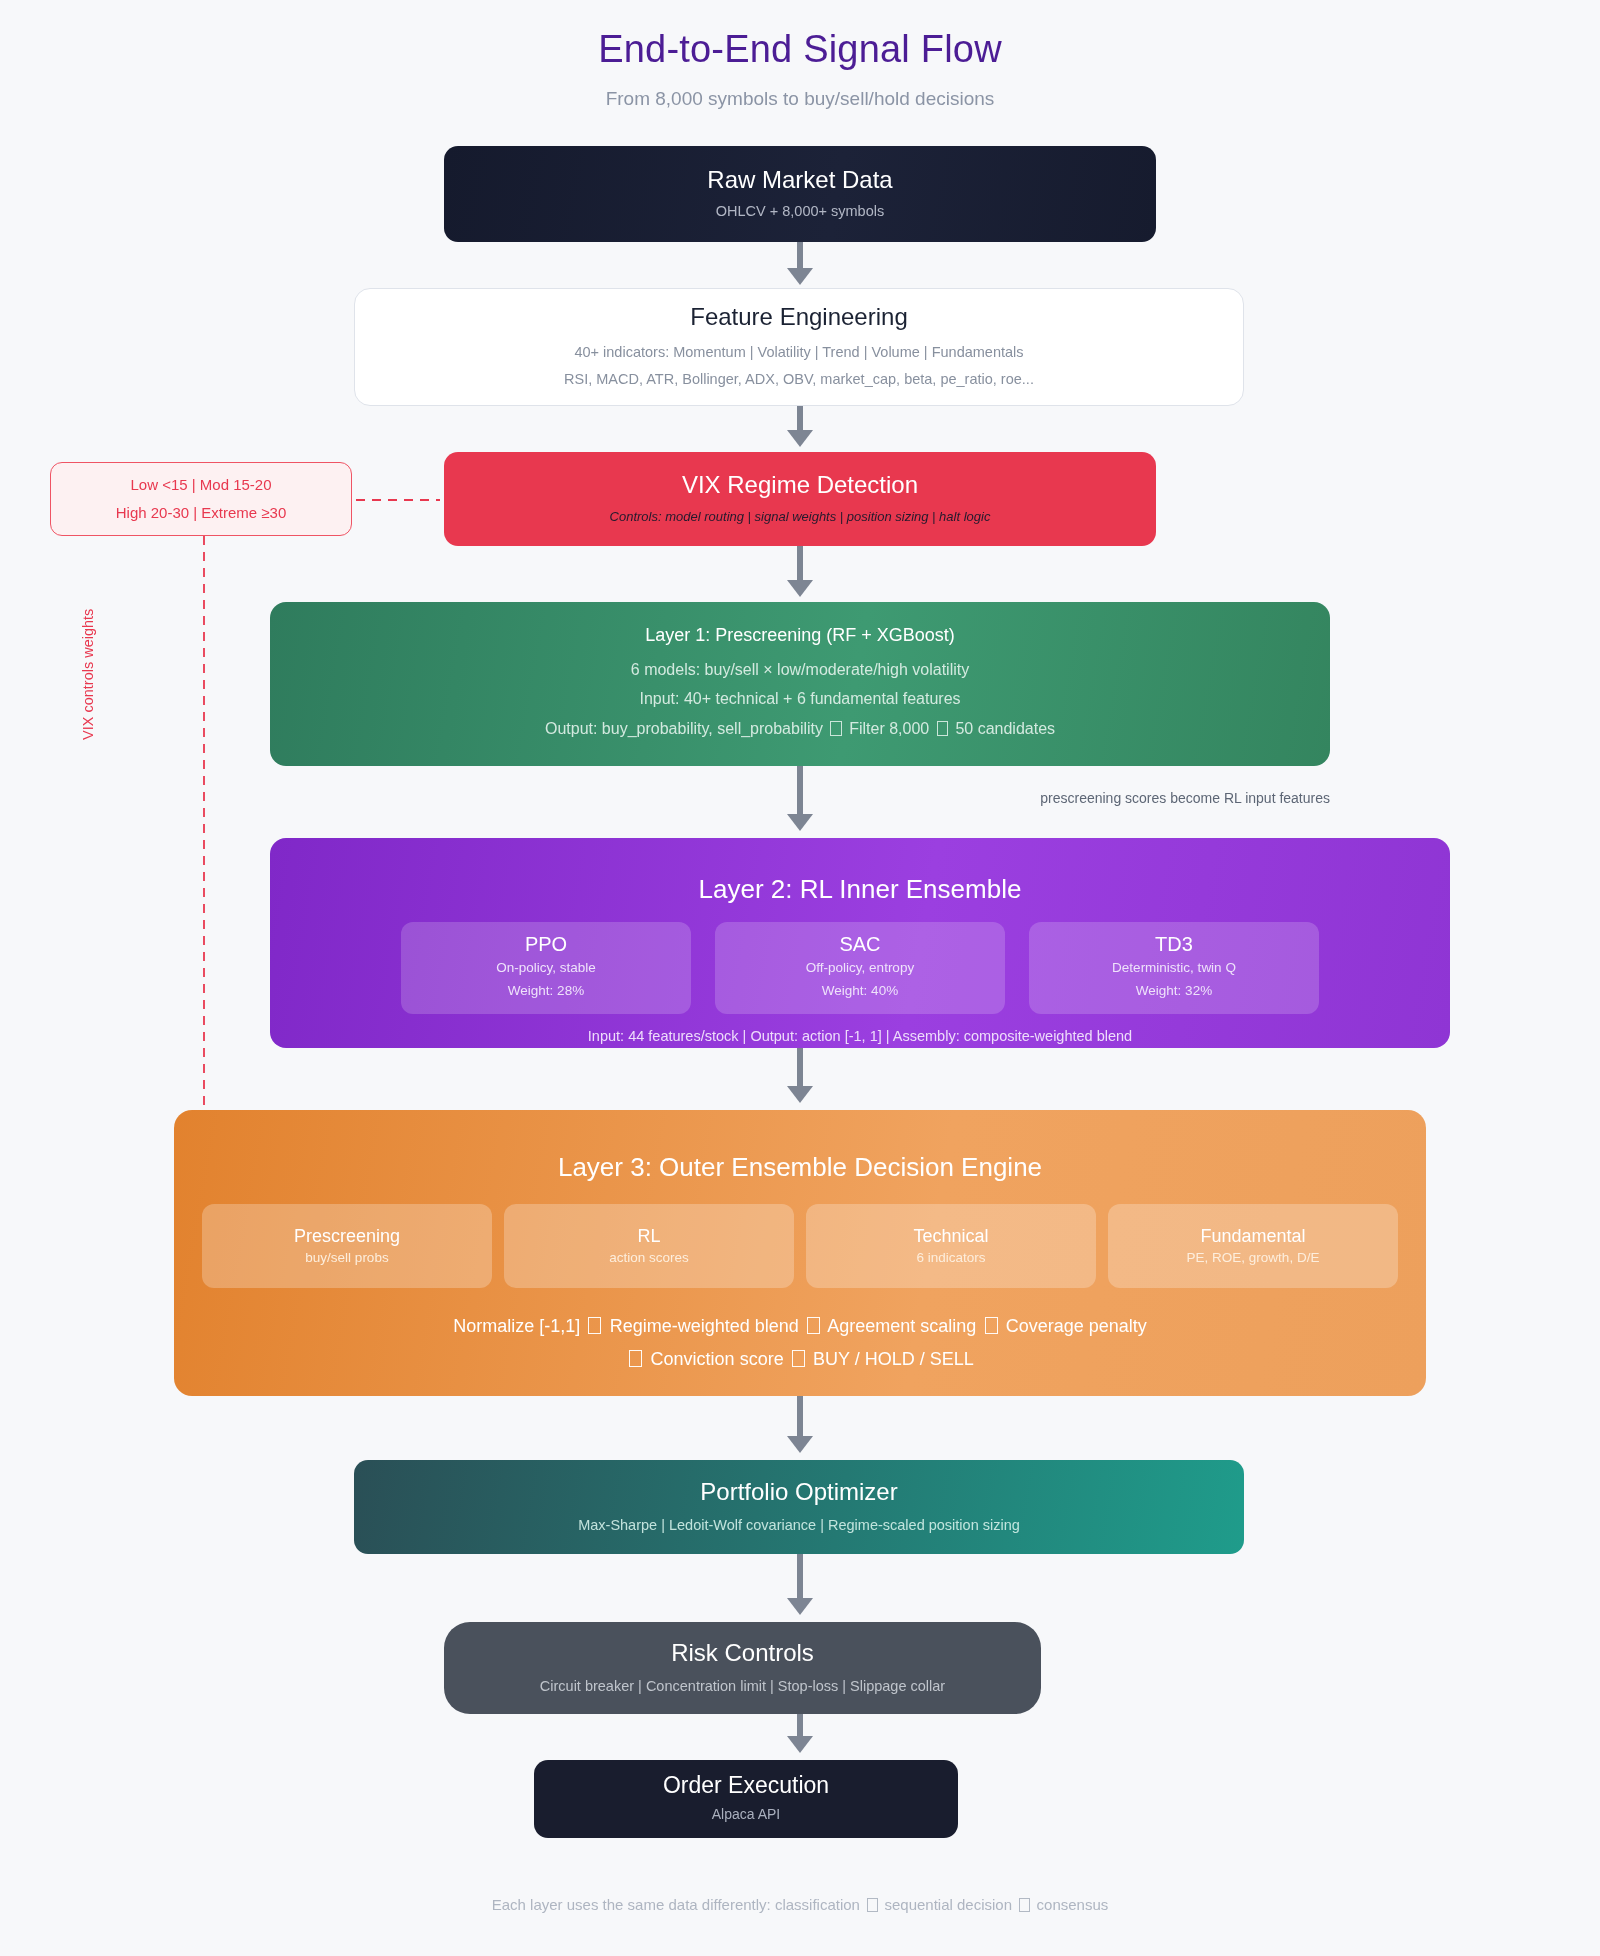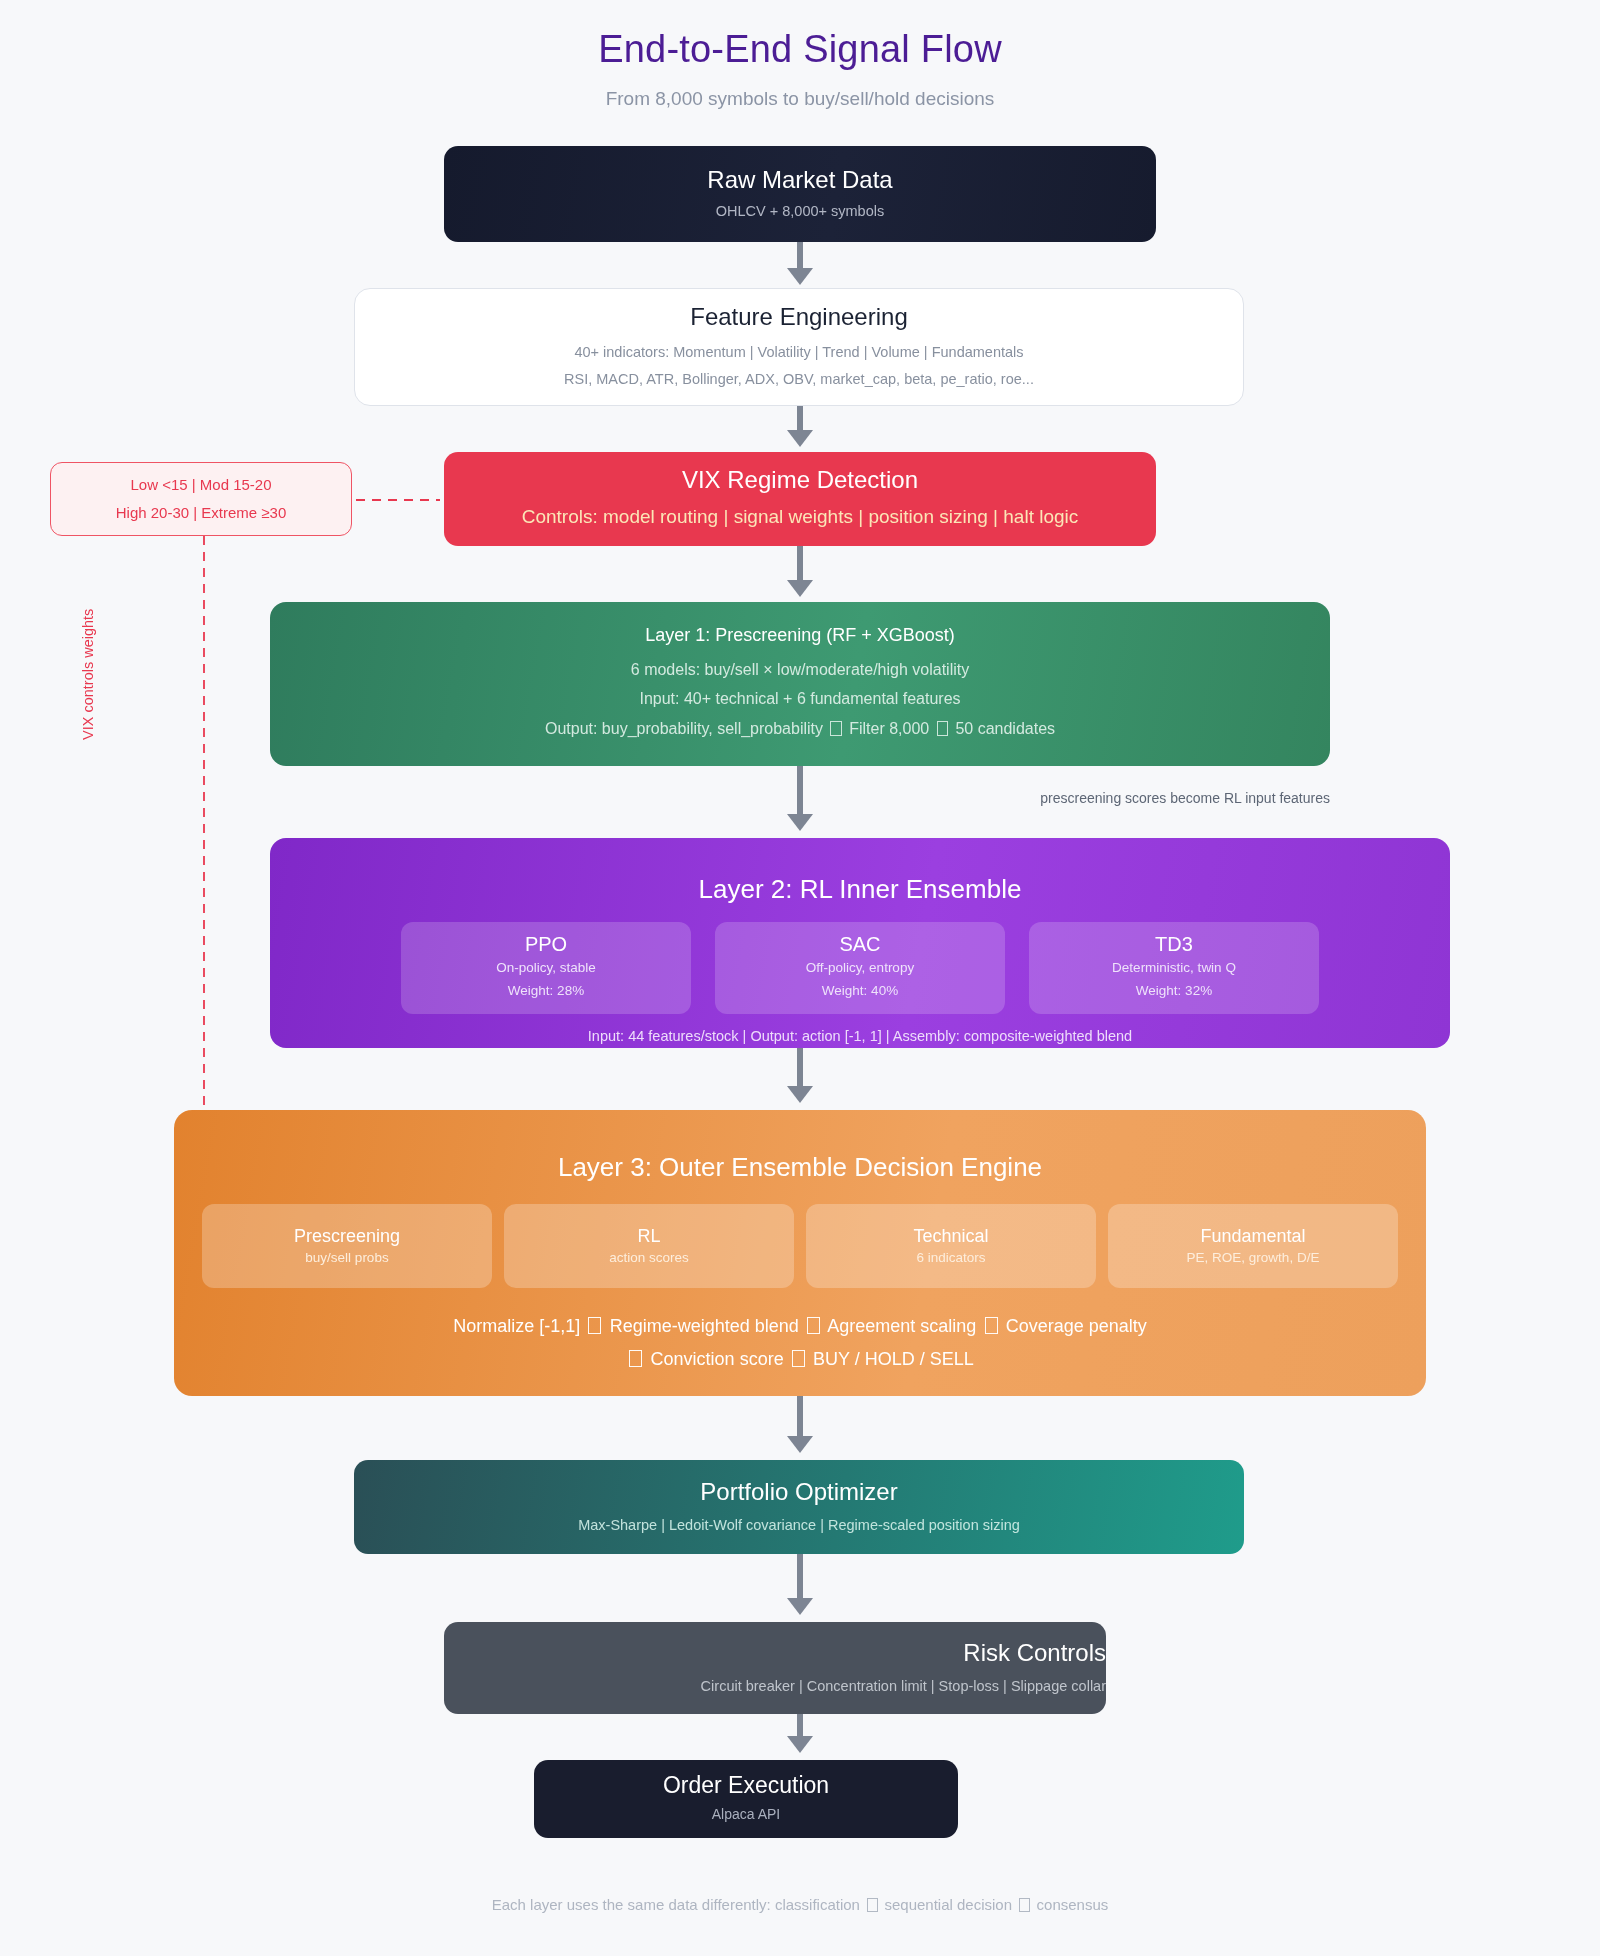--- a/index.html
+++ b/index.html
@@ -45,21 +45,21 @@
   }
   #feature-engineering .n-title { font-size: 24px; color:#1b2233; }
   #feature-engineering .n-sub { color: #7b8494; font-size: 14.5px; margin-top: 8px; }
   #feature-engineering .n-sub.l2 { margin-top: 2px; }
 
   #vix-regime-detection {
     left: 444px; top: 452px; width: 712px; height: 94px;
     background: #e8384f; border-radius: 14px;
   }
   #vix-regime-detection .n-title { font-size: 24px; }
-  #vix-regime-detection .n-sub { color:#fef9c3; font-size: 19px; margin-top: 6px; }
+  #vix-regime-detection .n-sub { color:#0f172a; font-size: 13px; margin-top: 6px; font-style: italic; }
 
   #vix-legend {
     position: absolute; left: 50px; top: 462px; width: 302px; height: 74px;
     background: #fdf1f2; border: 1.6px solid #ef5464; border-radius: 12px;
     display: flex; flex-direction: column; align-items: center; justify-content: center;
     color: #e8384f; font-size: 15px; line-height: 1.85; text-align: center;
   }
 
   #layer1 {
     left: 270px; top: 602px; width: 1060px; height: 164px;
@@ -108,22 +108,22 @@
 
   #portfolio-optimizer {
     left: 354px; top: 1460px; width: 890px; height: 94px;
     background: linear-gradient(100deg,#2a4f56 0%, #1f9c8b 100%);
     border-radius: 14px;
   }
   #portfolio-optimizer .n-title { font-size: 24px; }
   #portfolio-optimizer .n-sub { color:#d3f0e9; font-size: 14.5px; margin-top: 6px; }
 
   #risk-controls {
-    left: 444px; top: 1622px; width: 662px; height: 92px;
-    background: #4a515c; border-radius: 14px; align-items: flex-end;
+    left: 444px; top: 1622px; width: 597px; height: 92px;
+    background: #4a515c; border-radius: 26px;
   }
   #risk-controls .n-title { font-size: 24px; }
   #risk-controls .n-sub { color:#ccd1d8; font-size: 14.5px; margin-top: 6px; }
 
   #order-execution {
     left: 534px; top: 1760px; width: 424px; height: 78px;
     background: #191d2e; border-radius: 14px;
   }
   #order-execution .n-title { font-size: 23px; }
   #order-execution .n-sub { color:#b9bfcd; font-size: 14px; margin-top: 4px; }

